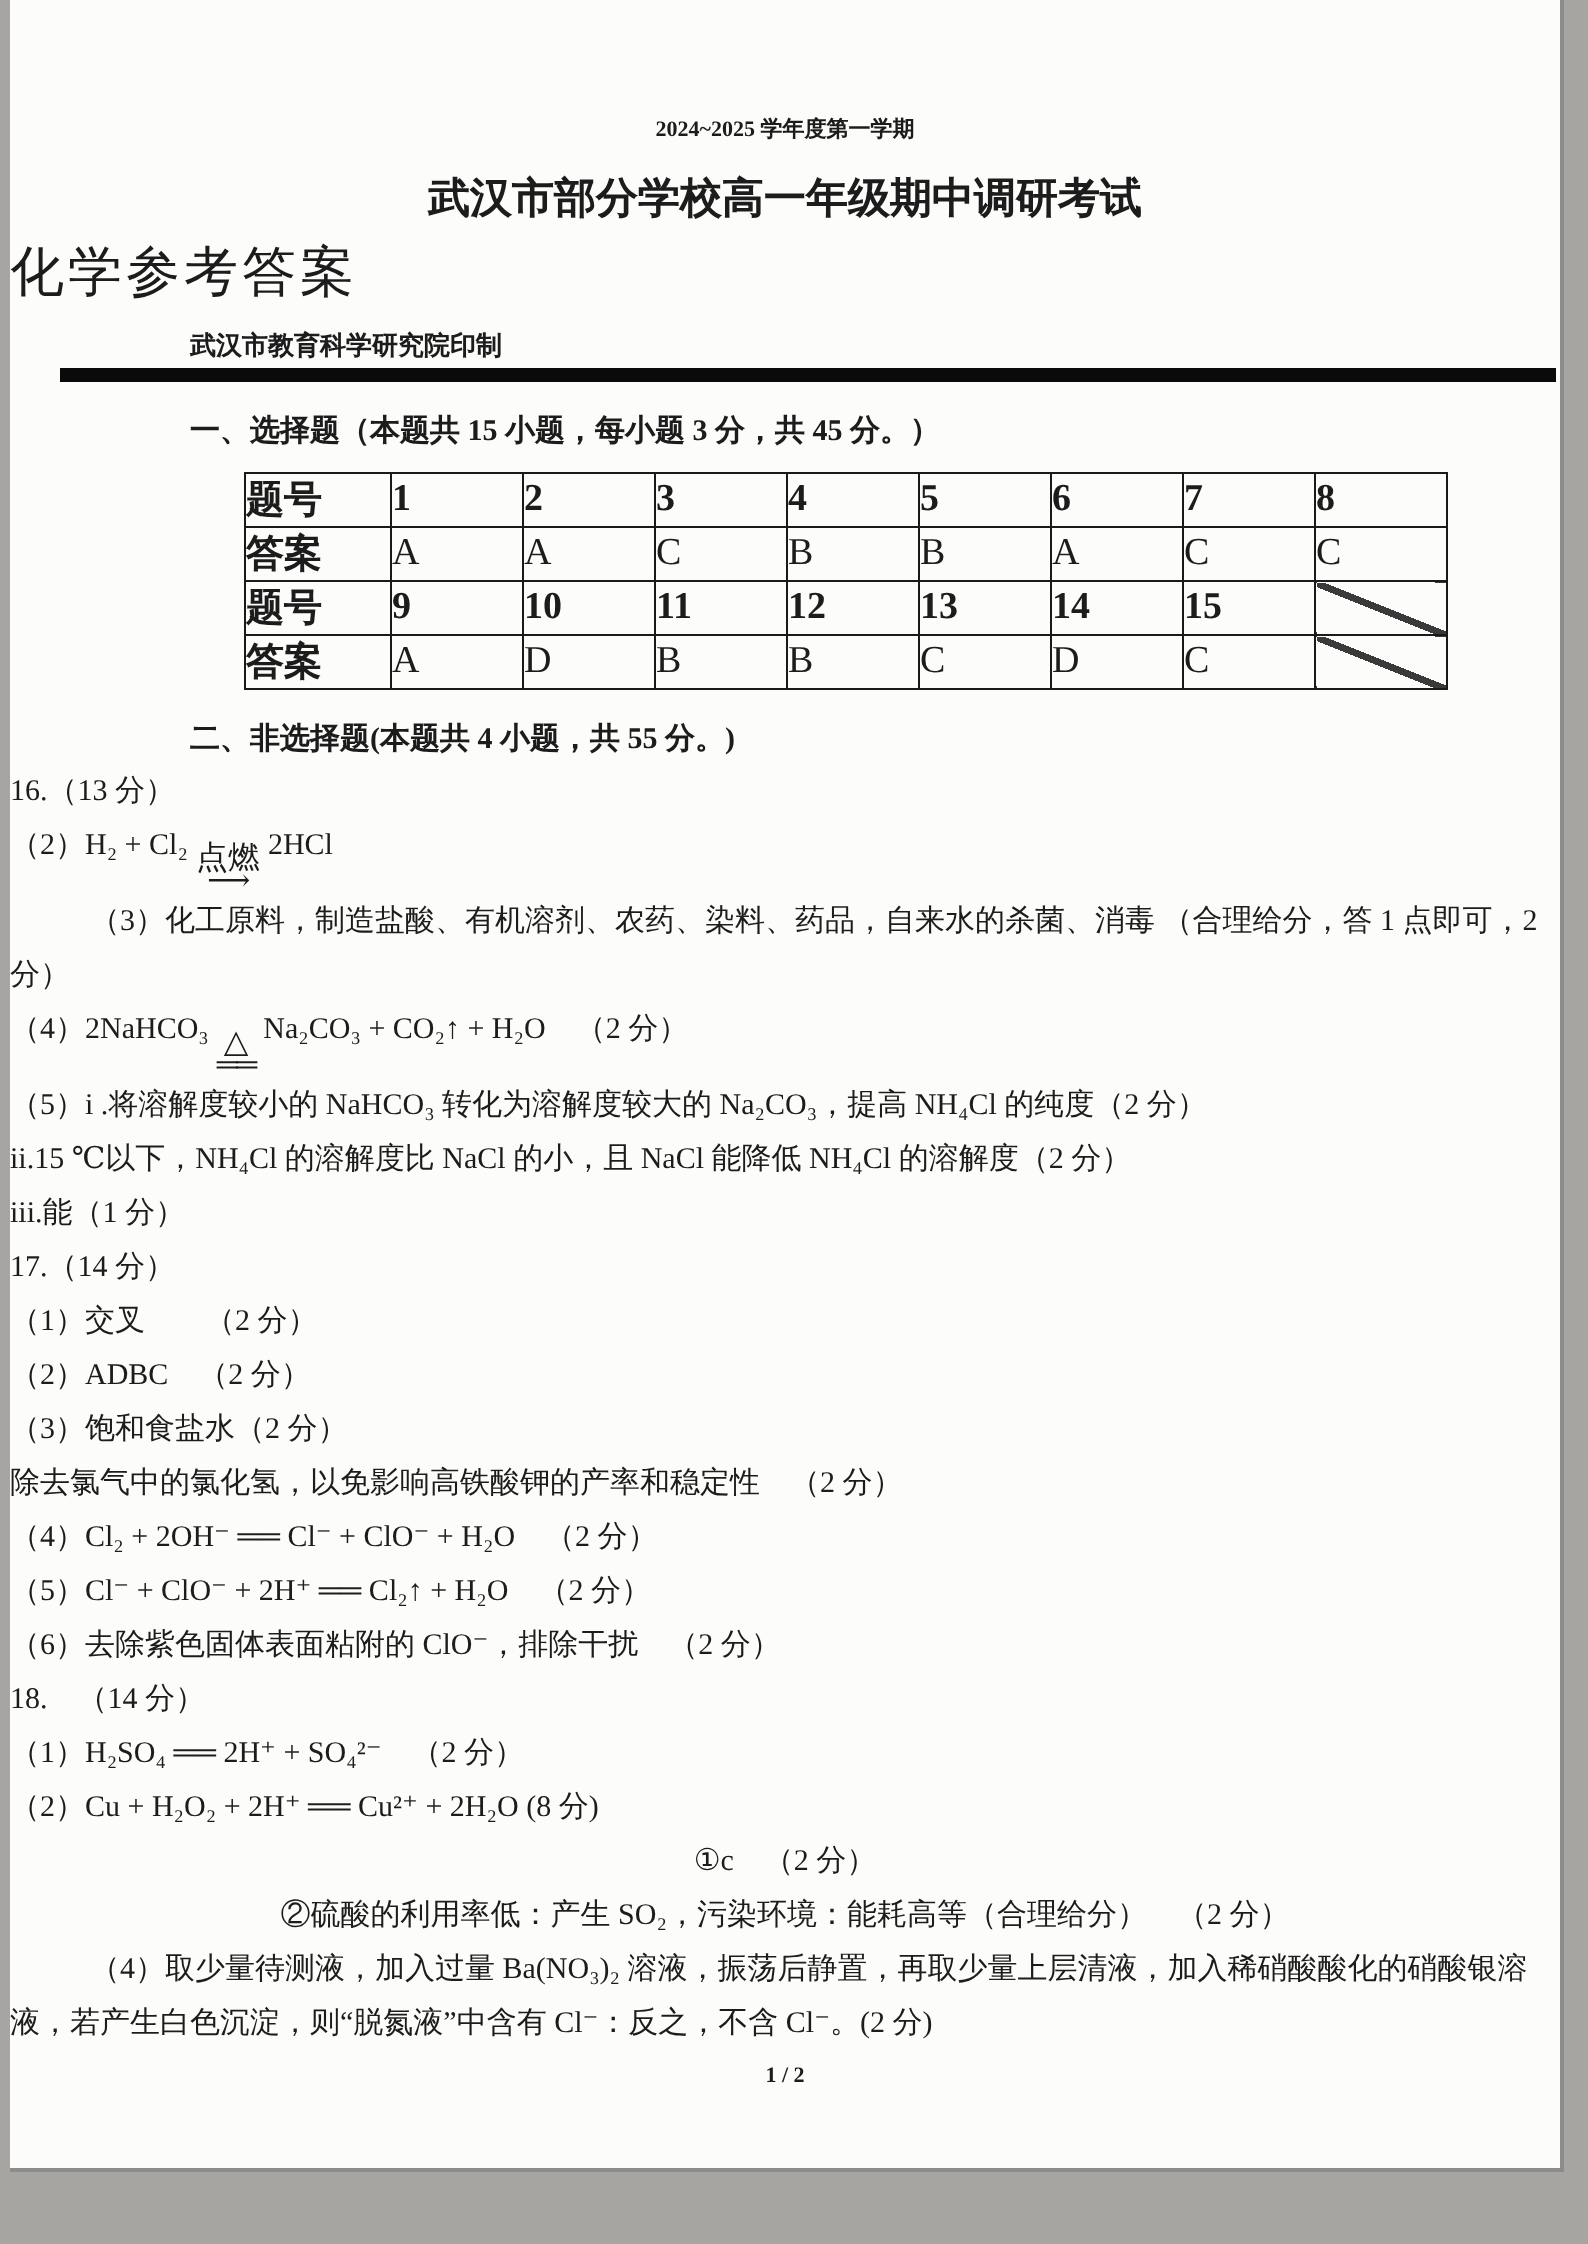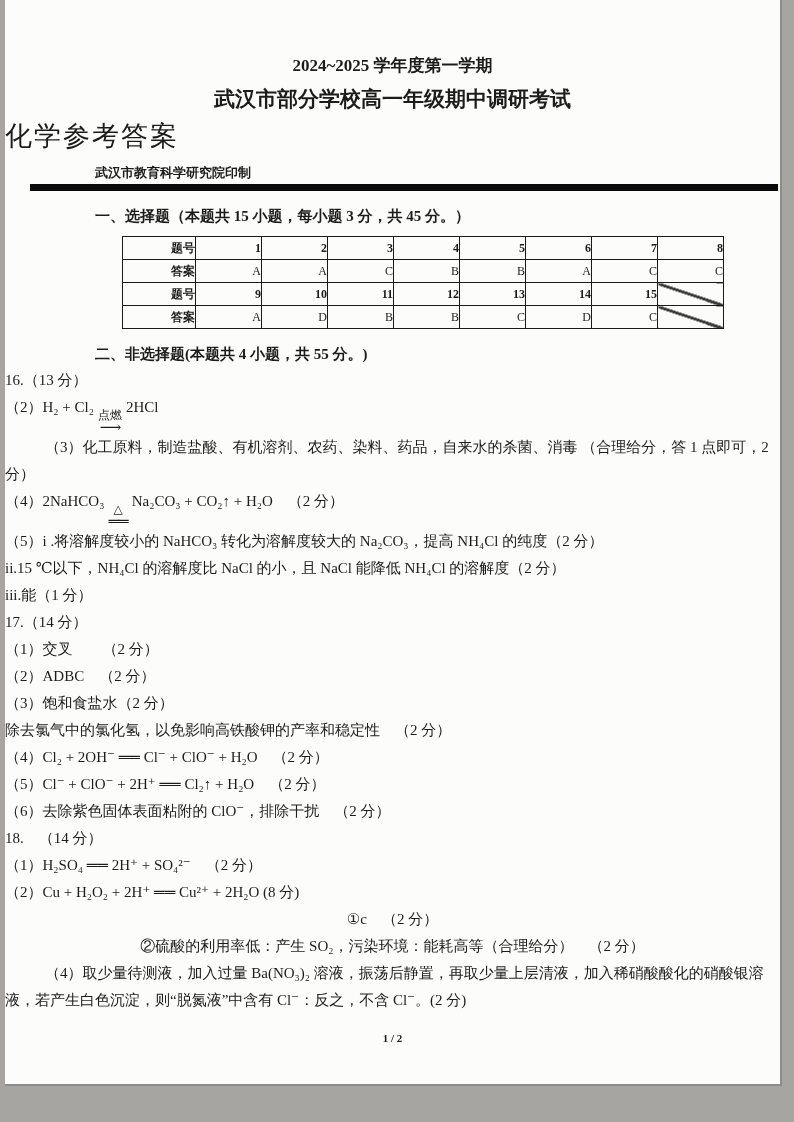--- a/index.html
+++ b/index.html
@@ -14,53 +14,53 @@
   .page {
     position:absolute; left:5px; top:0;
     width:777px; height:1086px;
     background:#fcfcfa;
     border-right:2px solid #8d8c8a;
     border-bottom:2px solid #8d8c8a;
     box-sizing:border-box;
     padding-top:54px;
     overflow:hidden;
   }
-  .t1 { margin:0 0 8px 0; text-align:center; font-size:17px; line-height:23px; font-weight:bold; }
+  .t1 { margin:0 0 8px 0; text-align:center; font-size:11px; line-height:23px; font-weight:bold; }
   .t2 { margin:0 0 6px 0; text-align:center; font-size:21px; line-height:28px; font-weight:bold; }
   .t3 { margin:0 0 12px 0; text-align:left; font-size:27px; line-height:34px; font-weight:normal; letter-spacing:2px; }
   .printer { margin:0 0 3px 90px; font-size:13px; line-height:16px; font-weight:bold; }
   .black-bar { height:7px; background:#0a0a0a; margin:0 2px 0 25px; }
   .sec-title { margin:12px 0 0 90px; font-size:15px; line-height:26px; font-weight:bold; }
   .content p { margin:0; font-size:15px; line-height:27px; }
   .qhead   { margin-left:110px; }
   .item    { margin-left:130px; }
   .item-sub  { margin-left:158px; }
   .item-sub2 { margin-left:150px;text-align:center; }
   .hang    { margin-left:90px; margin-right:46px; text-indent:40px; }
   table.answers {
     border-collapse:collapse;
     margin:7px 0 6px 117px;
     table-layout:fixed;
   }
   table.answers td {
     border:1.4px solid #1a1a1a;
     width:65px; height:22px;
-    text-align:right; vertical-align:middle;
-    font-size:12px; padding:0;
+    text-align:left; vertical-align:middle;
+    font-size:19px; padding:0;
   }
   table.answers td.lbl { width:72px; font-weight:bold; }
   table.answers tr.hdr td { font-weight:bold; }
   table.answers td.diag {
     background:linear-gradient(to top right, transparent 46%, #3a3a3a 46%, #3a3a3a 53%, transparent 53%);
   }
   .rxn {
     display:inline-flex; flex-direction:column; align-items:center;
     vertical-align:-7px; margin:0 4px; line-height:1;
   }
-  .rxn .cond  { font-size:12px; line-height:11px; }
+  .rxn .cond  { font-size:16px; line-height:11px; }
   .rxn .shaft { font-size:15px; line-height:13px; letter-spacing:-1px; }
   .footer {
     position:absolute; left:0; right:0; bottom:40px;
     text-align:center; font-size:11px; font-weight:bold;
   }
 </style>
 </head>
 <body>
 
 <div class="page">

